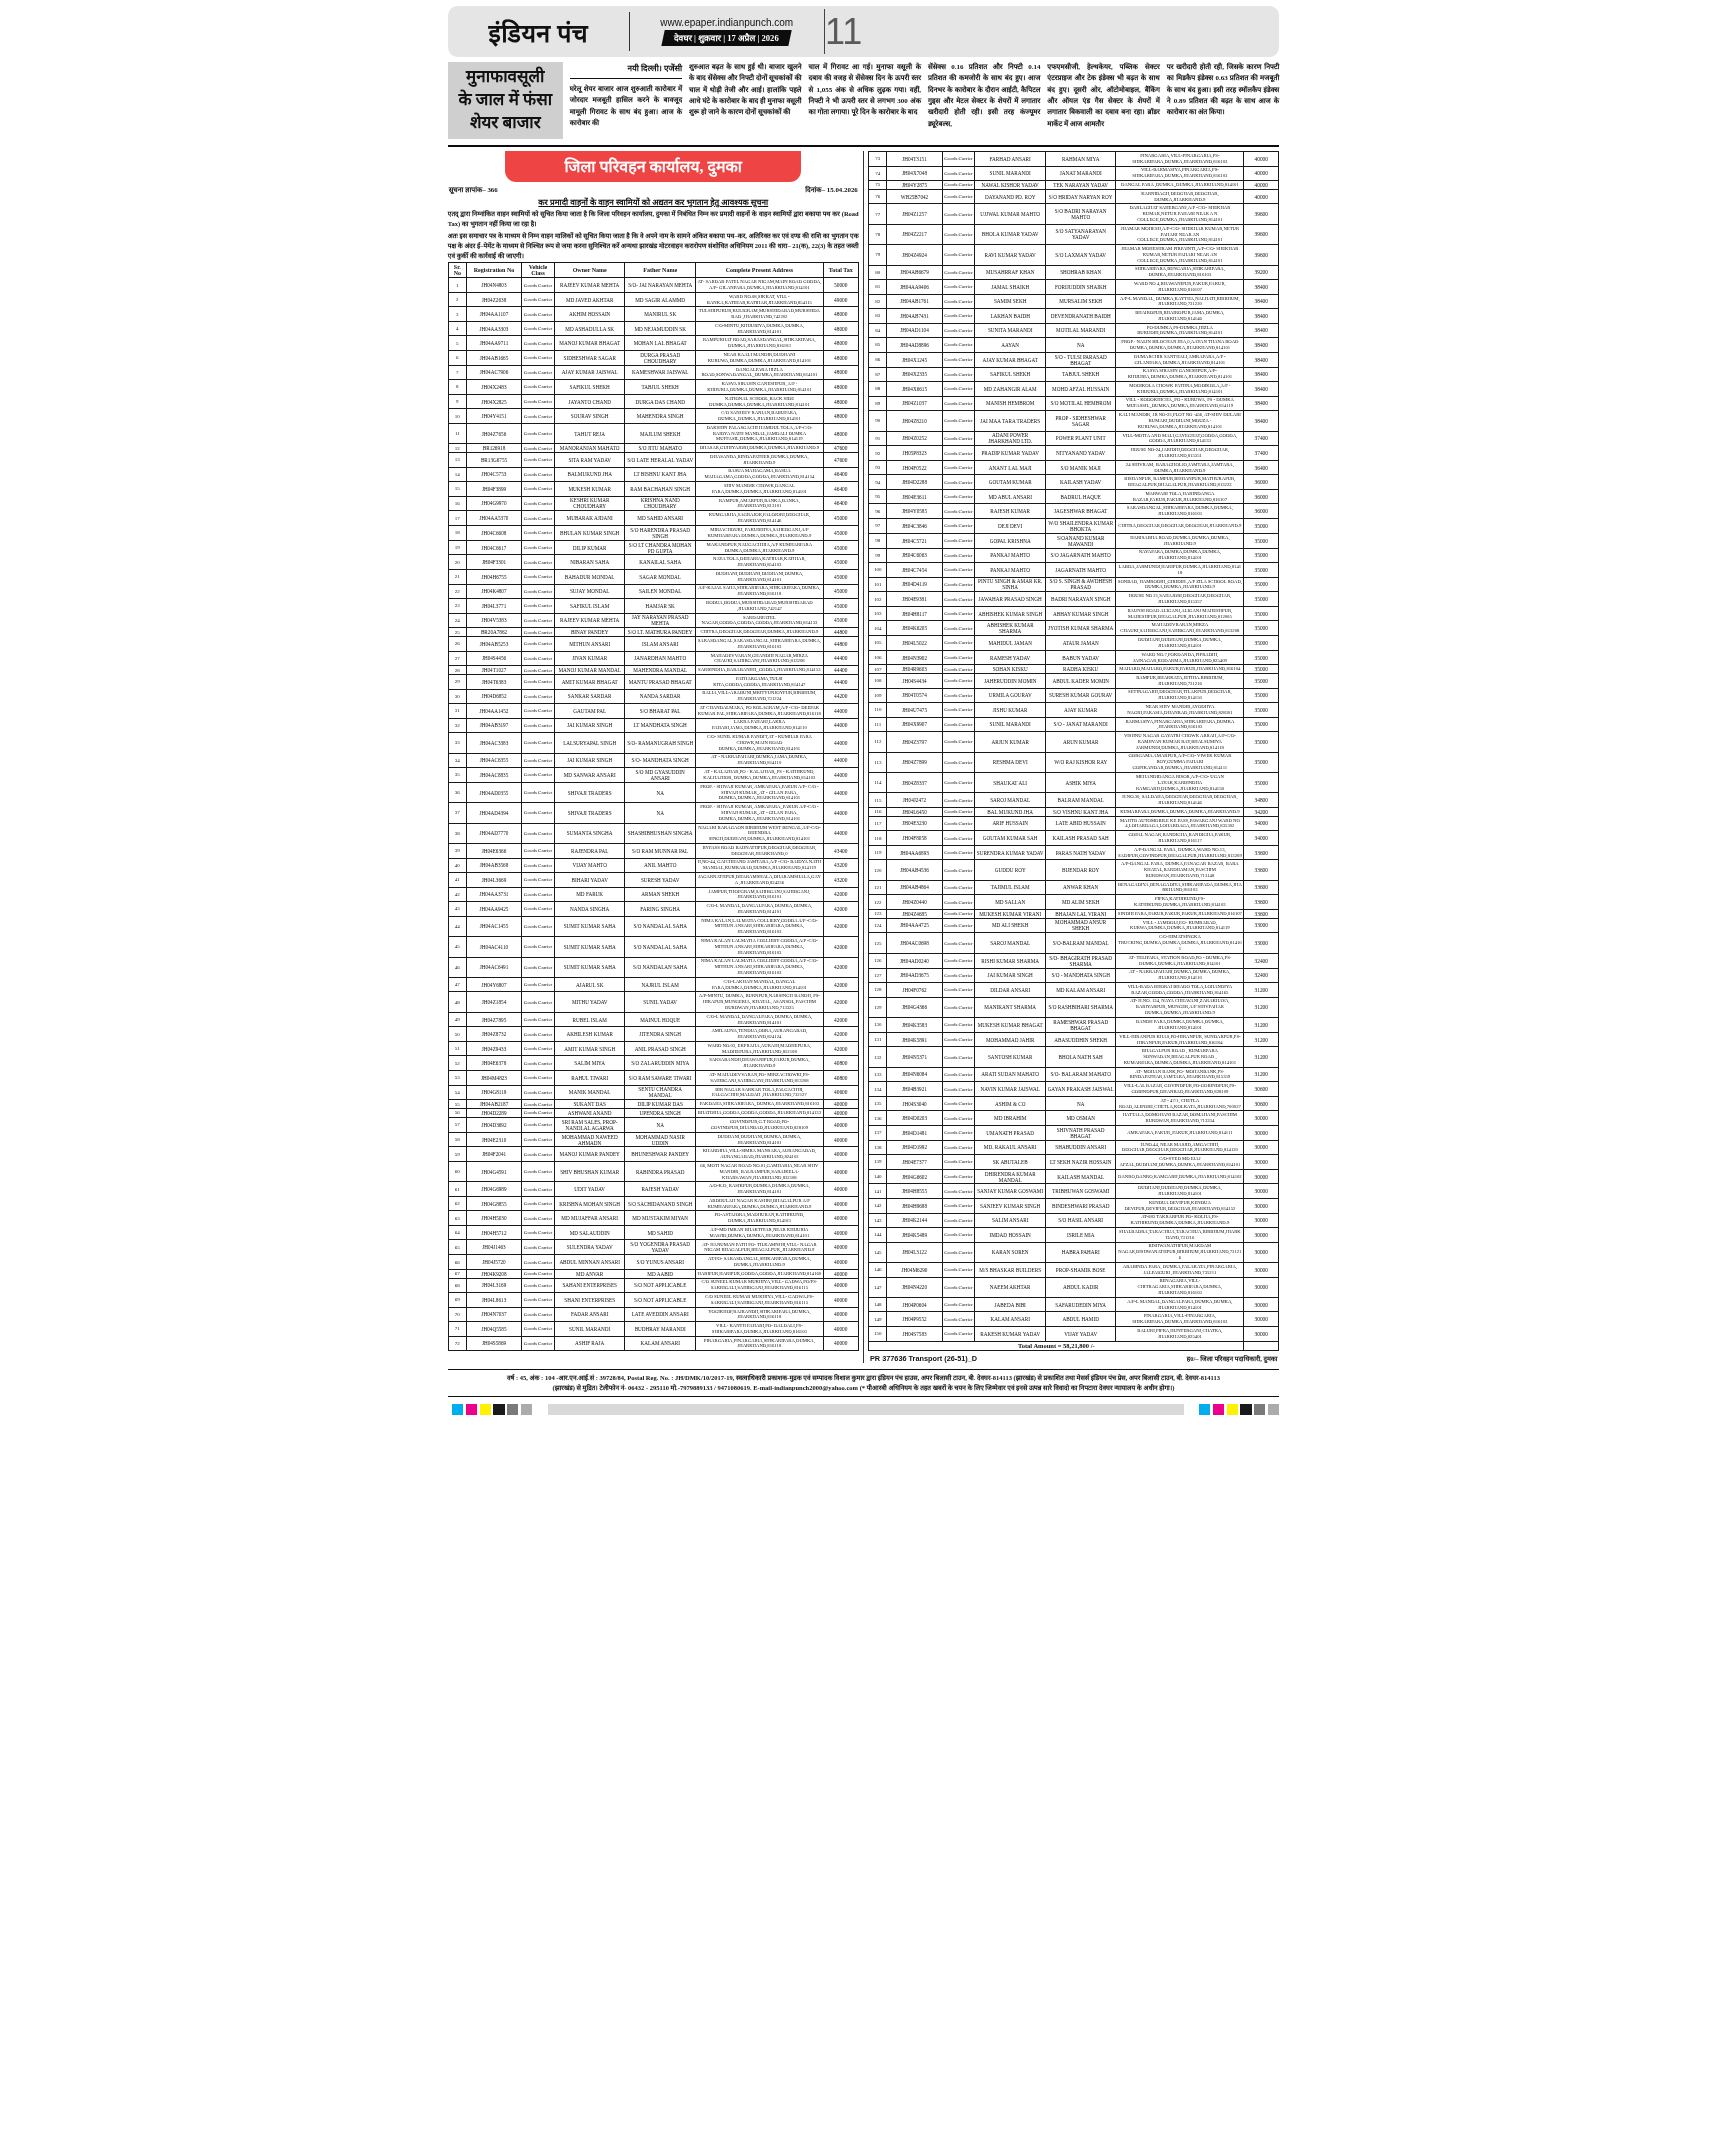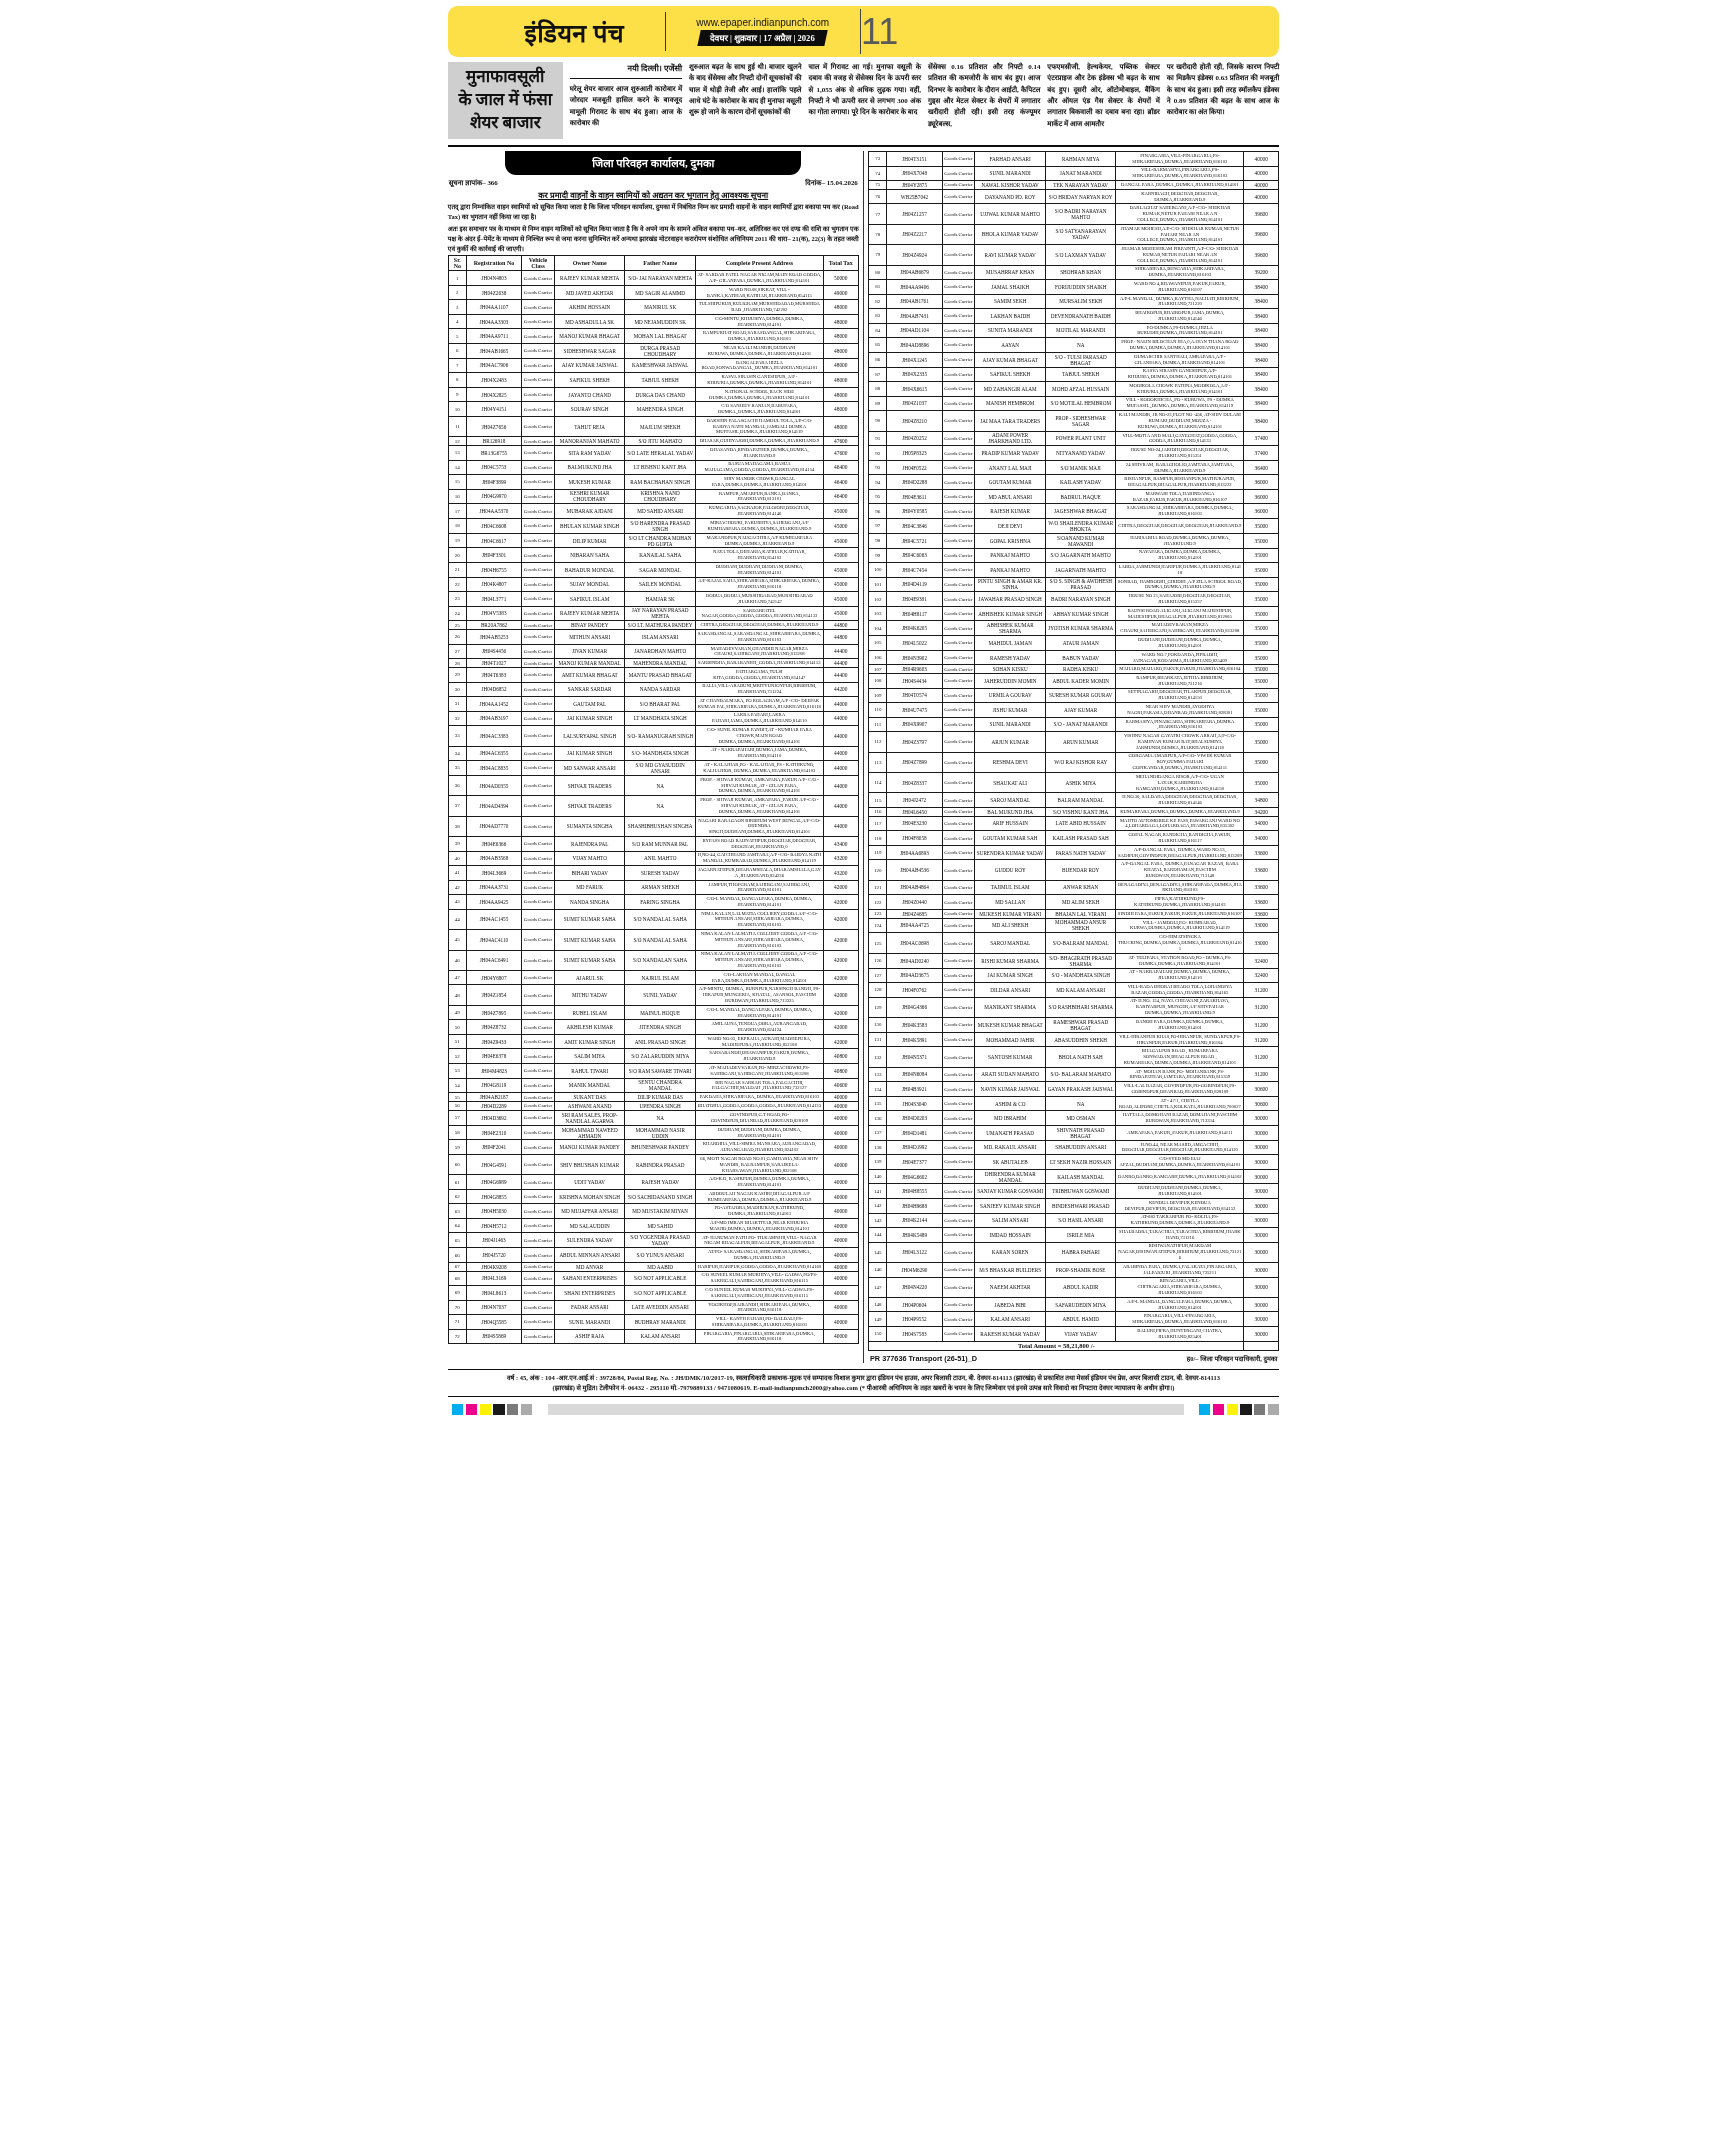--- a/index.html
+++ b/index.html
@@ -1,20 +1,20 @@
 <!DOCTYPE html>
 <html style="font-size:6.9px"><head>
 <meta charset="utf-8">
 <style>
   * { box-sizing: border-box; margin: 0; padding: 0; }
   body { background:#fff; font-family:"Liberation Serif","DejaVu Serif",serif; color:#111; }
   .page { width:864px; margin:0 auto; padding:6px 16.3px 4.3px 16.3px; background:#fff; position:relative; }
 
   
-  .masthead { display:flex; align-items:stretch; background:#fde047; border-radius:9.5px; height:51px; margin-bottom:3.4px; position:relative; overflow:hidden;padding-left:36px; }
+  .masthead { display:flex; align-items:stretch; background:#e5e5e5; border-radius:9.5px; height:51px; margin-bottom:3.4px; position:relative; overflow:hidden; }
   .mast-left { flex:0 0 181px; display:flex; align-items:center; justify-content:center; font-size:25px; font-weight:bold; letter-spacing:0.4px; }
   .mast-div { width:0.9px; background:#333; margin:6px 0; }
   .mast-center { flex:1; display:flex; align-items:center; justify-content:center; font-size:25px; font-weight:bold; }
   .mast-right { flex:0 0 194px; display:flex; flex-direction:column; align-items:center; justify-content:center; gap:1.7px; }
   .mast-url { font-family:"Liberation Sans","DejaVu Sans",sans-serif; font-size:10px; color:#111; }
   .mast-date { background:#0d0d0d; color:#fff; font-weight:bold; font-size:8.6px; padding:2.2px 11.2px; transform:skewX(-12deg); }
   .mast-date span { display:inline-block; transform:skewX(12deg); }
   .mast-pageno { flex:0 0 39px; display:flex; align-items:center; justify-content:center; font-family:"Liberation Sans","DejaVu Sans",sans-serif; font-size:36px; color:#5a5a5a; border-left:0.9px solid #444; margin:3.4px 0; }
 
   
@@ -23,21 +23,21 @@
   .article .col { flex:1; font-size:7px; line-height:1.62; text-align:justify; font-weight:600; }
   .dateline { text-align:right; font-weight:bold; font-size:8.2px; margin-bottom:2.6px; }
   .dateline-rule { border:none; border-top:1.3px solid #111; margin:0 0 5.2px 0; }
   .thick-rule { border-top:2.6px solid #0d0d0d; margin:0.9px 0 4.3px 0; }
 
   
   .tables { display:flex; align-items:flex-start; }
   .panel { flex:1; min-width:0; }
   .panel.left { padding-right:4.3px; }
   .panel.right { border-left:1.7px double #333; padding-left:4.3px; }
-  .office-banner { background:#000000; color:#fff; font-weight:bold; font-size:11px; text-align:center; width:72%; margin:0 auto 2.6px auto; padding:4.3px 2.6px 5.2px 2.6px; border-radius:0 0 11.2px 11.2px; }
+  .office-banner { background:#ef4444; color:#fff; font-weight:bold; font-size:16px; text-align:center; width:72%; margin:0 auto 2.6px auto; padding:4.3px 2.6px 5.2px 2.6px; border-radius:0 0 11.2px 11.2px; }
   .notice-meta { display:flex; justify-content:space-between; font-size:6.9px; font-weight:bold; margin:0.9px 0.9px 1.7px 0.9px; }
   .notice-head { text-align:center; font-size:8.2px; font-weight:bold; text-decoration:underline; margin:0.9px 0 2.6px 0; }
   .notice-para { font-size:6.5px; font-weight:600; line-height:1.5; text-align:justify; margin-bottom:2.2px; }
 
   table.dt { width:100%; border-collapse:collapse; table-layout:fixed; }
   table.dt th, table.dt td { border:0.6px solid #1a1a1a; padding:0.9px 1.3px; text-align:center; vertical-align:middle; overflow-wrap:break-word; }
   table.dt th { font-size:6px; font-weight:bold; }
   td.c-sr   { font-size:5px; }
   td.c-reg  { font-size:5.2px; }
   td.c-class{ font-size:5px; }

